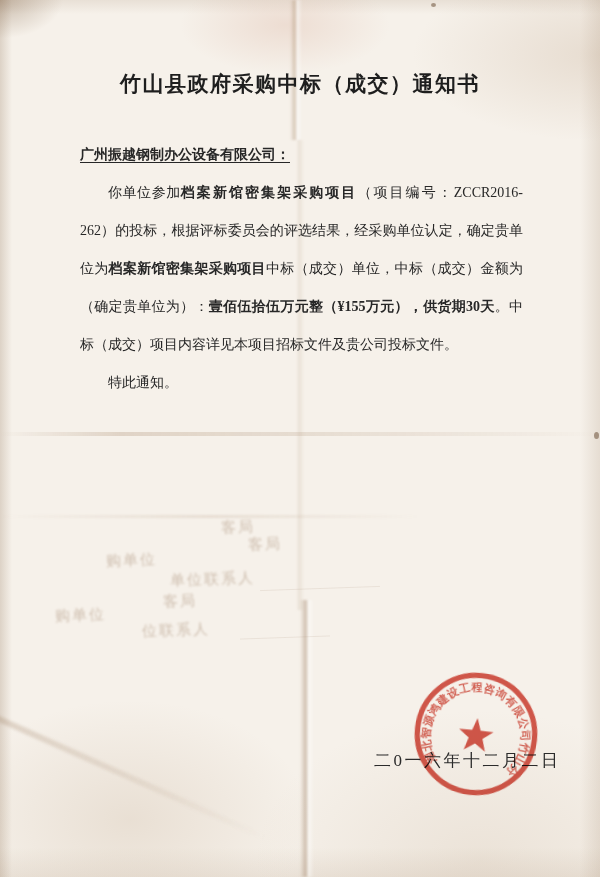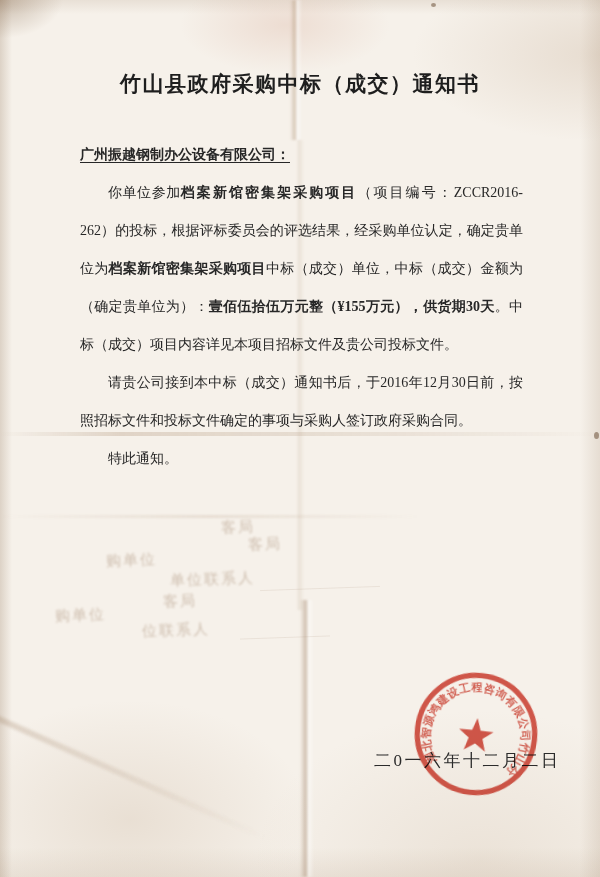--- a/index.html
+++ b/index.html
@@ -100,21 +100,20 @@
     <span style="left:142px;top:621px;">位联系人</span>
     <span class="gl" style="left:260px;top:588px;width:120px;"></span>
     <span class="gl" style="left:240px;top:637px;width:90px;"></span>
   </div>
 
   <div class="title">竹山县政府采购中标（成交）通知书</div>
 
   <div class="content">
     <div class="recipient">广州振越钢制办公设备有限公司：</div>
     <p><span>你单位参加</span><span class="b u sp">档案新馆密集架采购项目</span><span class="sp">（项目编号：</span><span class="u">ZCCR2016-262</span><span>）的投标，根据评标委员会的评选结果，经采购单位认定，确定贵单位为</span><span class="b u">档案新馆密集架采购项目</span><span>中标（成交）单位，中标（成交）金额为（确定贵单位为）：</span><span class="b u">壹佰伍拾伍万元整（¥155万元），供货期30天</span><span>。中标（成交）项目内容详见本项目招标文件及贵公司投标文件。</span></p>
-    <p><span>请贵公司接到本中标（成交）通知书后，于</span><span class="u">2016</span><span>年</span><span class="u">12</span><span>月</span><span class="u">30</span><span>日前，按照招标文件和投标文件确定的事项与采购人签订政府采购合同。</span></p>
     <p>特此通知。</p>
   </div>
 
 
 
   <div class="date-line">二0一六年十二月二日</div>
 
   <svg class="seal" viewBox="0 0 120 120">
     <defs>
       <path id="sealArc" d="M 26,89 A 43,43 0 1 1 94,89" fill="none"></path>

